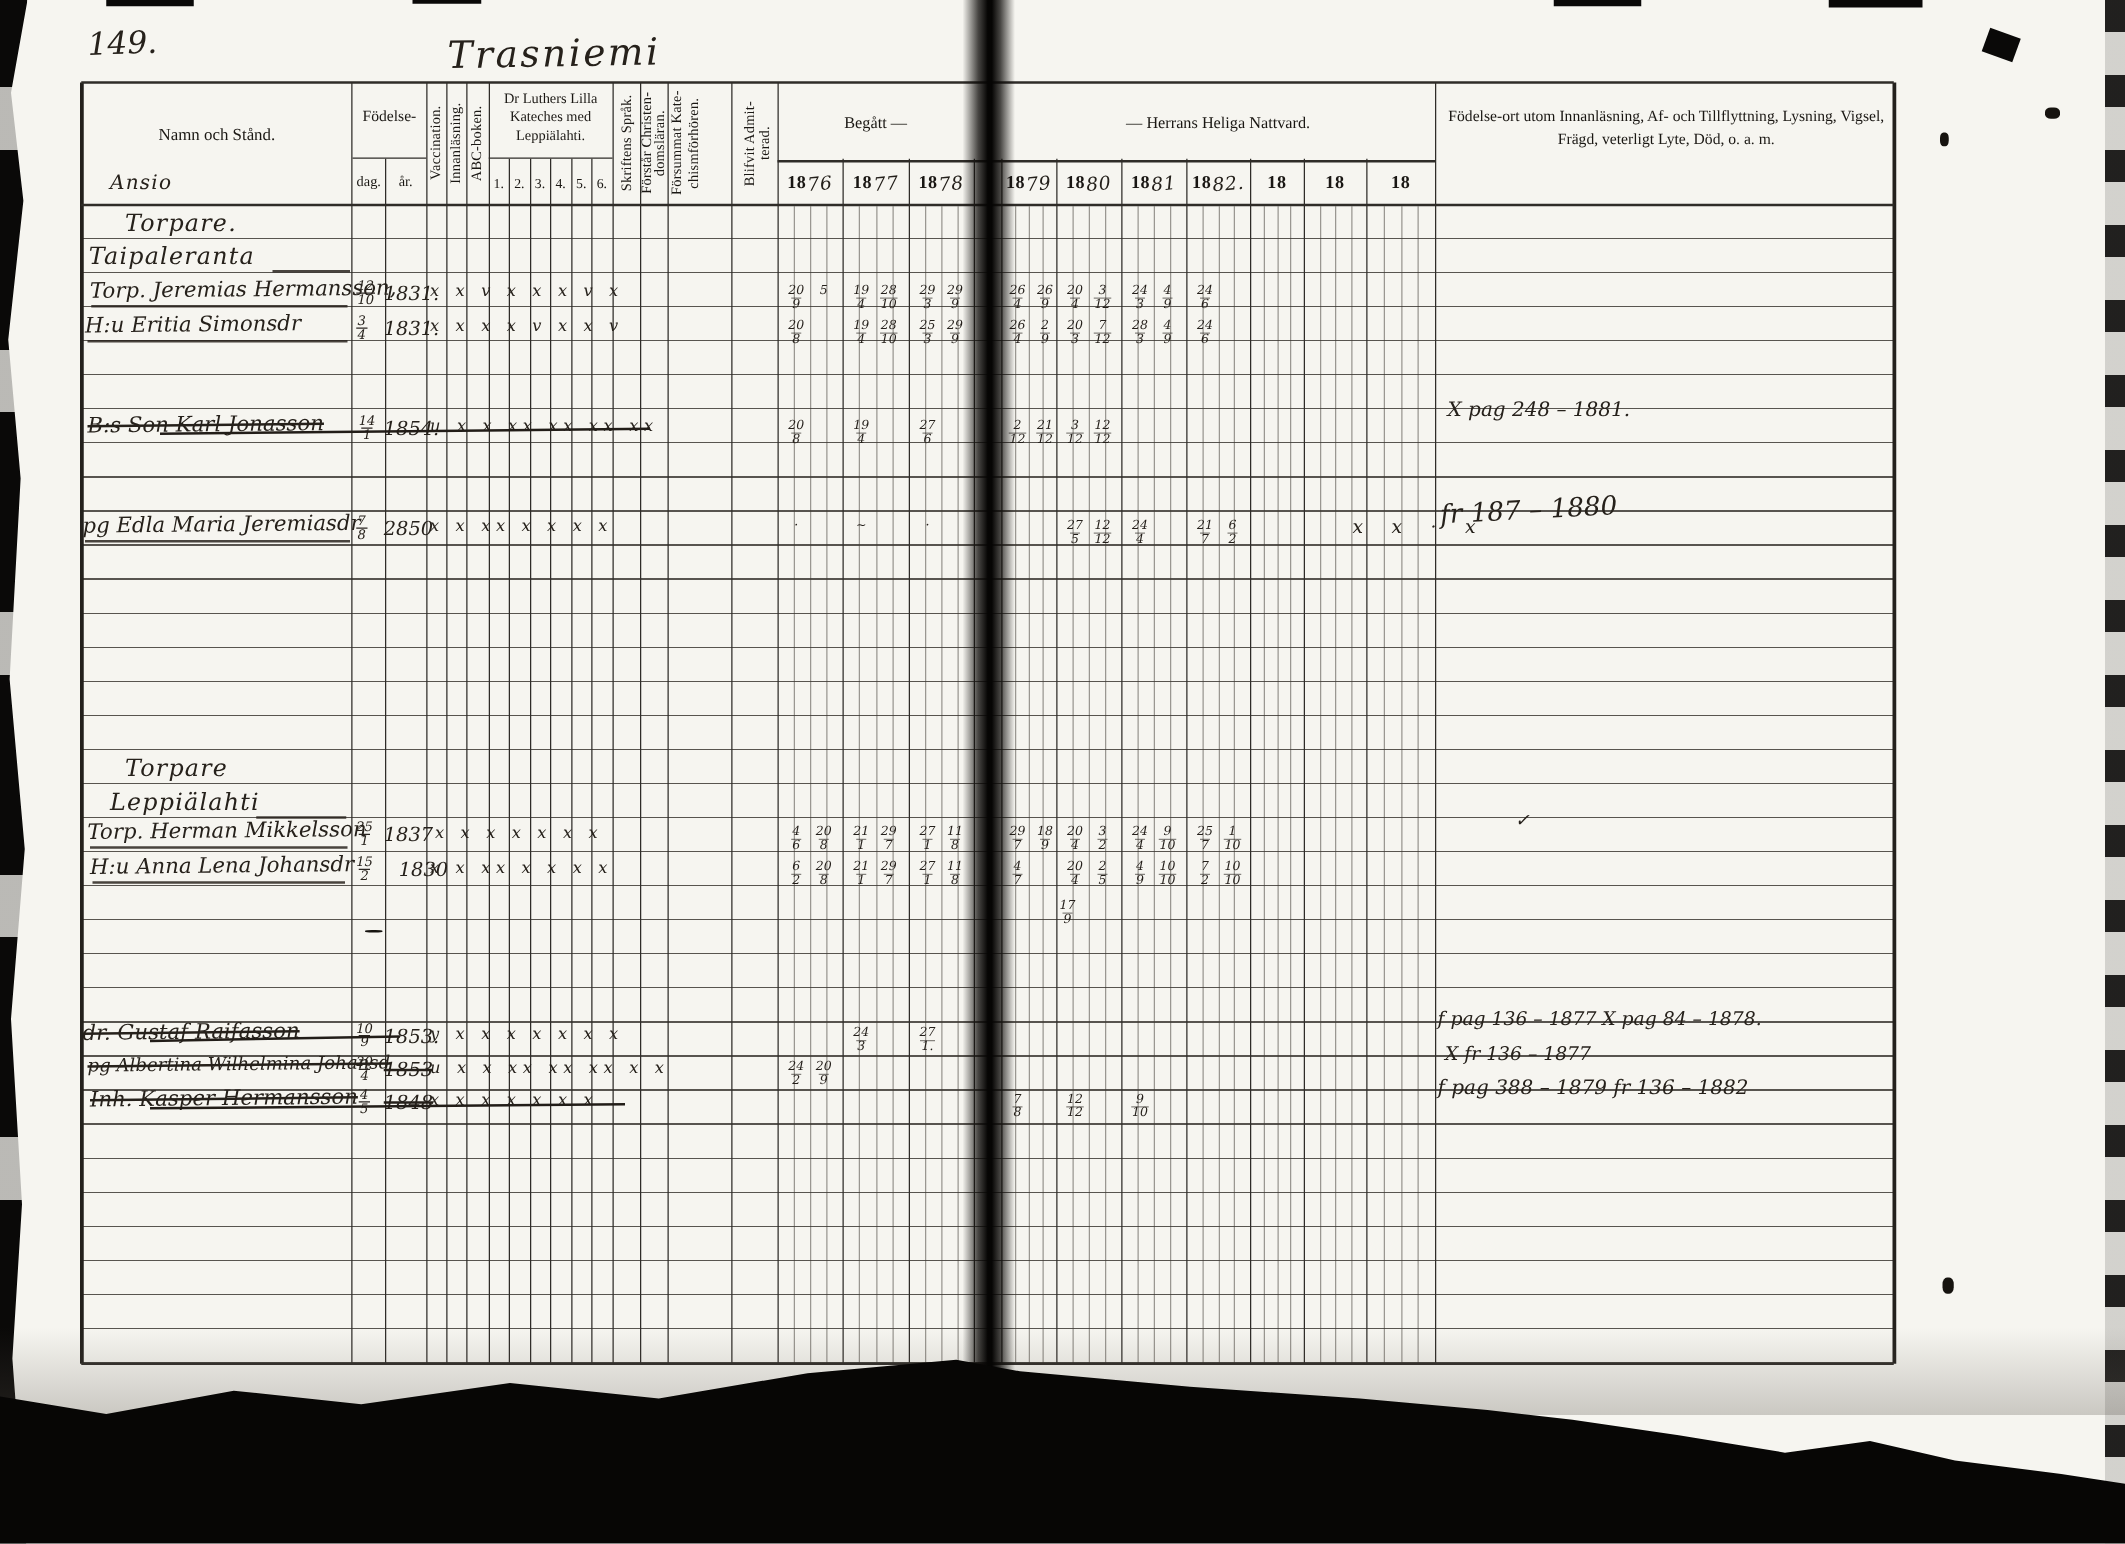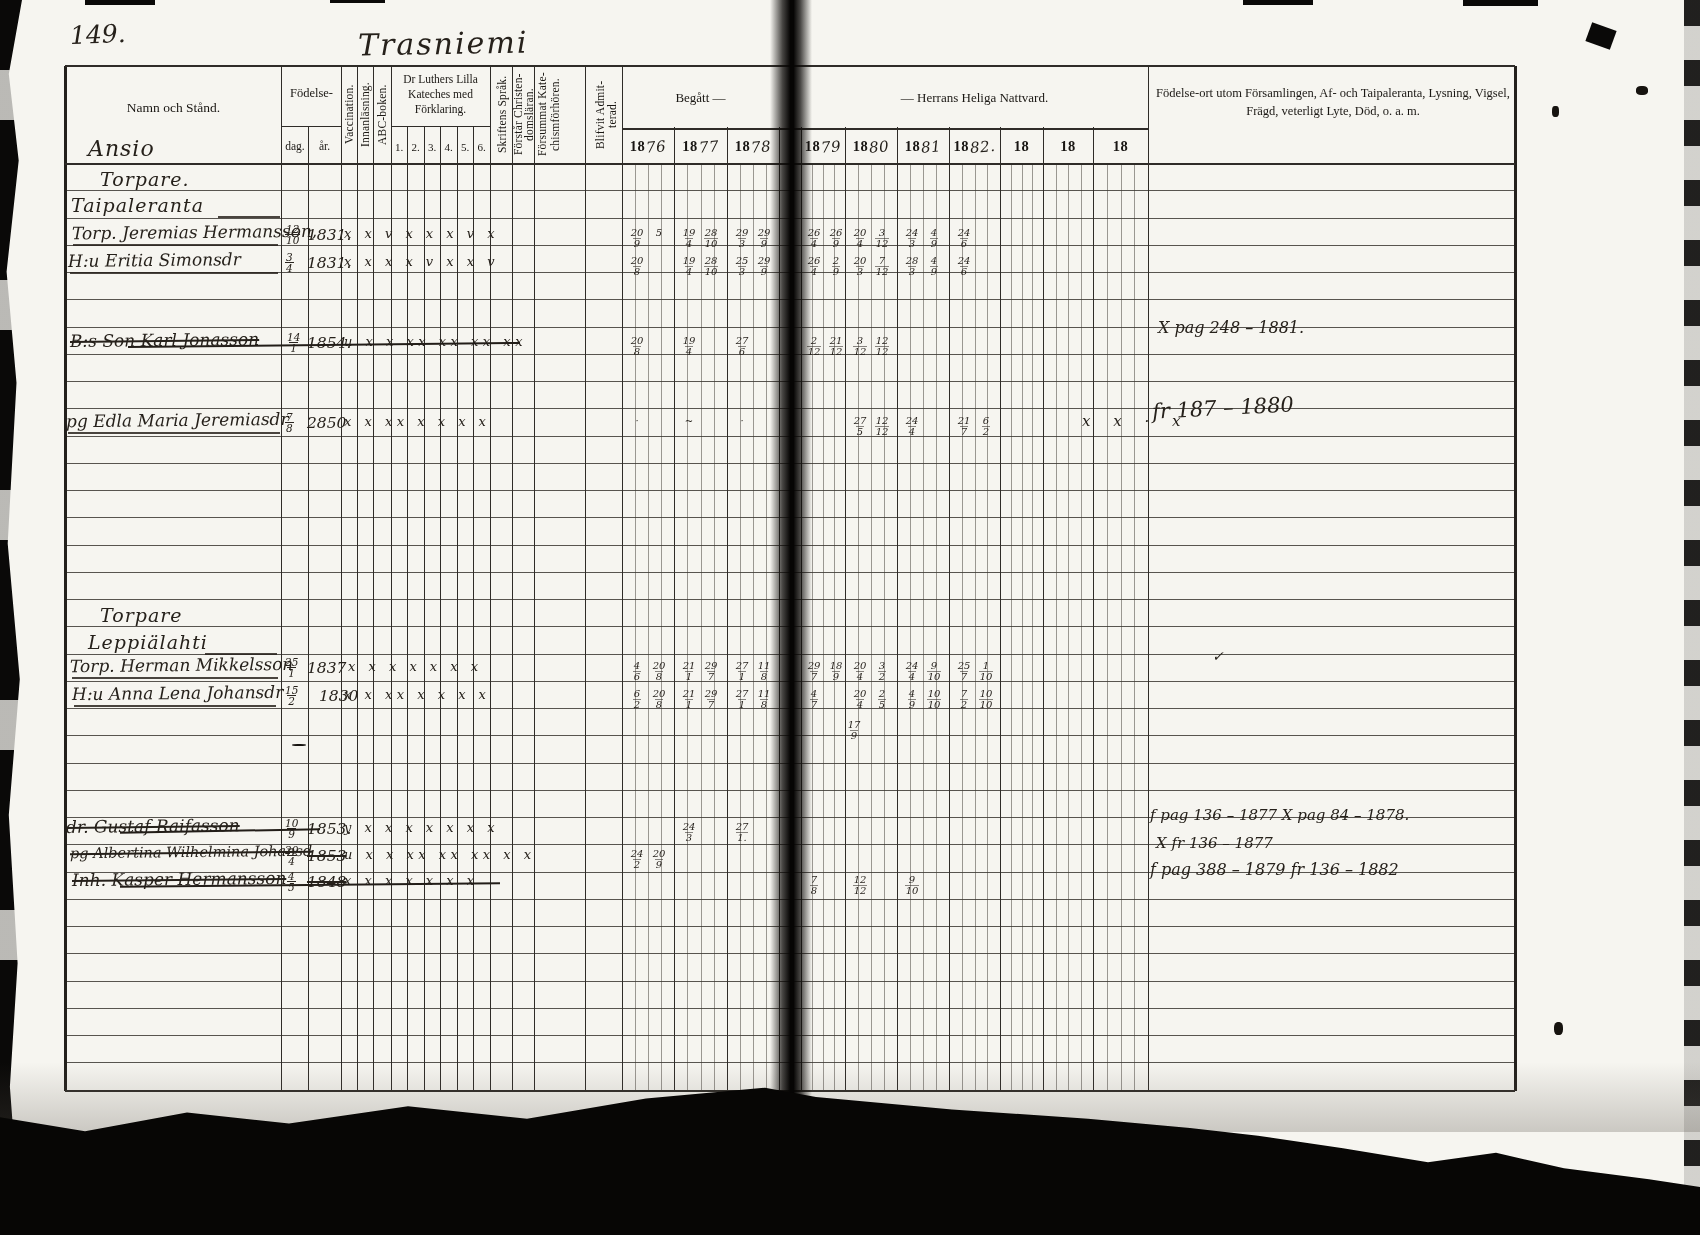--- a/index.html
+++ b/index.html
@@ -32,21 +32,21 @@
   .rot{position:absolute;top:67px;height:95px;writing-mode:vertical-rl;transform:rotate(180deg);
        display:flex;align-items:center;justify-content:center;font-size:11.5px;letter-spacing:.2px;color:#1a1713;}
   .ycell{position:absolute;top:131px;height:31px;display:flex;align-items:center;justify-content:center;
          font-size:14.5px;font-weight:bold;letter-spacing:.5px;}
   .ywr{font-family:"DejaVu Serif",serif;font-style:italic;font-weight:normal;font-size:15px;
        margin-left:1px;transform:rotate(-5deg);color:#24201b;}
   
   .hw{position:absolute;font-family:"DejaVu Serif",serif;font-style:italic;color:#26211b;white-space:nowrap;}
   .title{font-size:30px;transform:rotate(-1deg);letter-spacing:2px;}
   .pagenum{font-size:25px;transform:rotate(-2deg);}
-  .village{font-size:22px;letter-spacing:1px;text-align:right;}
+  .village{font-size:16px;letter-spacing:1px;text-align:right;}
   .glabel{font-size:19px;letter-spacing:1px;}
   .name{font-size:17px;transform:rotate(-.6deg);}
   .byear{font-size:15.5px;}
   .marks{font-size:13px;letter-spacing:4.5px;}
   .struck{text-decoration:line-through;text-decoration-thickness:1.5px;}
   .frac{position:absolute;display:flex;flex-direction:column;align-items:center;
         font-family:"DejaVu Serif",serif;font-style:italic;font-size:10.5px;line-height:10px;color:#26211b;}
   .frac .fb{border-top:1px solid #2a2520;padding:0 1px;}
   .comm{position:absolute;width:22px;display:flex;flex-direction:column;align-items:center;
         font-family:"DejaVu Serif",serif;font-style:italic;font-size:10px;line-height:9.5px;color:#241f1a;}
@@ -77,38 +77,38 @@
   <span class="hw title" style="left:358px;top:26px">Trasniemi</span>
   <span class="hw village" style="left:88px;top:136px">Ansio</span>
 
   <div class="pr hdr-center" style="left:65px;top:100px;width:217px;font-size:13.5px">Namn och Stånd.</div>
   <div class="pr hdr-center" style="left:282px;top:86px;width:59px;font-size:12.5px">Födelse-</div>
   <div class="pr hdr-center" style="left:282px;top:140px;width:26px;font-size:11.5px">dag.</div>
   <div class="pr hdr-center" style="left:308px;top:140px;width:33px;font-size:11.5px">år.</div>
   <div class="rot" style="left:341px;width:16px">Vaccination.</div>
   <div class="rot" style="left:357px;width:16px">Innanläsning.</div>
   <div class="rot" style="left:374px;width:16px">ABC-boken.</div>
-  <div class="pr hdr-center" style="left:391px;top:72px;width:99px;font-size:11.5px;line-height:1.3">Dr Luthers Lilla Kateches med Förklaring.</div>
+  <div class="pr hdr-center" style="left:391px;top:72px;width:99px;font-size:11.5px;line-height:1.3">Dr Luthers Lilla Kateches med Leppiälahti.</div>
   <div class="pr hdr-center" style="left:391px;top:141px;width:16px;font-size:11px">1.</div>
   <div class="pr hdr-center" style="left:407px;top:141px;width:17px;font-size:11px">2.</div>
   <div class="pr hdr-center" style="left:424px;top:141px;width:16px;font-size:11px">3.</div>
   <div class="pr hdr-center" style="left:440px;top:141px;width:17px;font-size:11px">4.</div>
   <div class="pr hdr-center" style="left:457px;top:141px;width:16px;font-size:11px">5.</div>
   <div class="pr hdr-center" style="left:473px;top:141px;width:17px;font-size:11px">6.</div>
   <div class="rot" style="left:491px;width:21px">Skriftens Språk.</div>
   <div class="rot" style="left:512px;width:11px">Förstår Christen-</div>
   <div class="rot" style="left:523px;width:11px">domsläran.</div>
   <div class="rot" style="left:536px;width:12px">Försummat Kate-</div>
   <div class="rot" style="left:549px;width:12px">chismförhören.</div>
   <div class="rot" style="left:594px;width:12px">Blifvit Admit-</div>
   <div class="rot" style="left:606px;width:12px">terad.</div>
   <div class="pr hdr-center" style="left:622px;top:90px;width:157px;font-size:13px">Begått  —</div>
   <div class="pr hdr-center" style="left:801px;top:90px;width:347px;font-size:13px">—   Herrans Heliga Nattvard.</div>
   <div class="pr hdr-center" style="left:1152px;top:84px;width:362px;font-size:12.5px;line-height:1.45">
-    <div>Födelse-ort utom Församlingen, Af- och Taipaleranta, Lysning, Vigsel,</div>
+    <div>Födelse-ort utom Innanläsning, Af- och Tillflyttning, Lysning, Vigsel,</div>
     <div>Frägd, veterligt Lyte, Död, o. a. m.</div>
   </div>
 
   <div class="ycell" style="left:622px;width:52px">
       <span>18</span>
       <span class="ywr">76</span>
     </div>
   <div class="ycell" style="left:674px;width:53px">
       <span>18</span>
       <span class="ywr">77</span>

